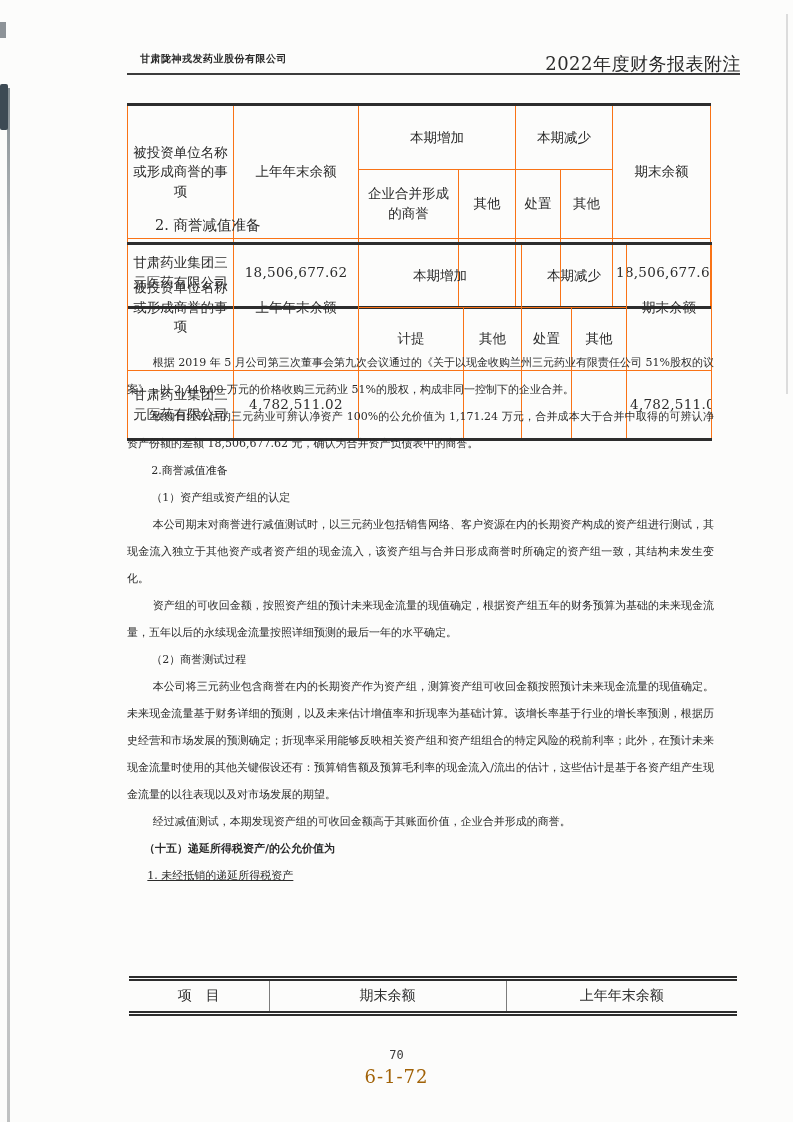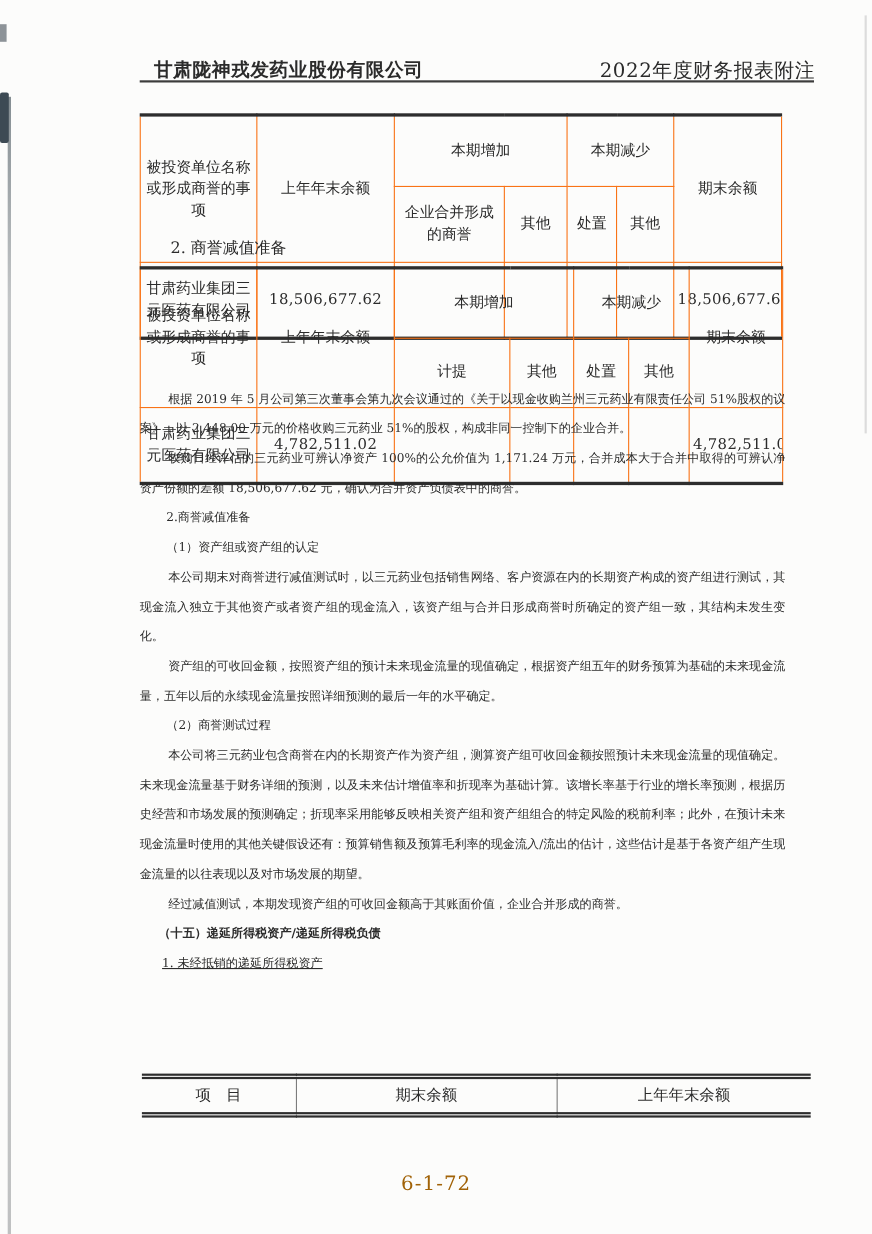--- a/index.html
+++ b/index.html
@@ -12,21 +12,21 @@
     font-family:"DejaVu Serif","Liberation Serif",serif;
     color:#2b2b2b;
   }
   
   .scan-strip-left{position:absolute;left:7px;top:88px;width:3px;height:1034px;
     background:linear-gradient(#6f7a80,#b9bcbe 18%,#c2c4c5 60%,#b4b6b7);opacity:.85;}
   .scan-blob-1{position:absolute;left:0;top:84px;width:8px;height:46px;background:#3d4a54;border-radius:2px;}
   .scan-blob-2{position:absolute;left:0;top:22px;width:6px;height:16px;background:#8d9398;}
   .scan-line-right{position:absolute;left:786px;top:14px;width:2px;height:380px;background:#dcdcdc;}
   
-  .hdr-left{position:absolute;left:140px;top:52px;font-size:17px;font-weight:600;letter-spacing:.5px;}
+  .hdr-left{position:absolute;left:140px;top:52px;font-size:10px;font-weight:600;letter-spacing:.5px;}
   .hdr-right{position:absolute;right:52px;top:52px;font-size:18px;font-weight:500;letter-spacing:.5px;margin-left:18px;}
   .hdr-rule{position:absolute;left:127px;top:73px;width:613px;height:2px;background:#3c3c3c;}
   
   table{border-collapse:collapse;table-layout:fixed;}
   .fin-table{position:absolute;left:127px;
     border-top:3px solid #2d2d2d;border-bottom:3px solid #2d2d2d;
     border-left:1px solid #6b6b6b;border-right:1px solid #6b6b6b;}
   .fin-table th,.fin-table td{
     border:1px solid #f97316;
     font-weight:normal;font-size:13.5px;line-height:1.45;
@@ -146,34 +146,35 @@
   <div class="bodytext">
     <p>根据 2019 年 5 月公司第三次董事会第九次会议通过的《关于以现金收购兰州三元药业有限责任公司 51%股权的议案》，以 2,448.00 万元的价格收购三元药业 51%的股权，构成非同一控制下的企业合并。</p>
     <p>收购日经评估的三元药业可辨认净资产 100%的公允价值为 1,171.24 万元，合并成本大于合并中取得的可辨认净资产份额的差额 18,506,677.62 元，确认为合并资产负债表中的商誉。</p>
     <p class="hd">2.商誉减值准备</p>
     <p class="hd">（1）资产组或资产组的认定</p>
     <p>本公司期末对商誉进行减值测试时，以三元药业包括销售网络、客户资源在内的长期资产构成的资产组进行测试，其现金流入独立于其他资产或者资产组的现金流入，该资产组与合并日形成商誉时所确定的资产组一致，其结构未发生变化。</p>
     <p>资产组的可收回金额，按照资产组的预计未来现金流量的现值确定，根据资产组五年的财务预算为基础的未来现金流量，五年以后的永续现金流量按照详细预测的最后一年的水平确定。</p>
     <p class="hd">（2）商誉测试过程</p>
     <p>本公司将三元药业包含商誉在内的长期资产作为资产组，测算资产组可收回金额按照预计未来现金流量的现值确定。未来现金流量基于财务详细的预测，以及未来估计增值率和折现率为基础计算。该增长率基于行业的增长率预测，根据历史经营和市场发展的预测确定；折现率采用能够反映相关资产组和资产组组合的特定风险的税前利率；此外，在预计未来现金流量时使用的其他关键假设还有：预算销售额及预算毛利率的现金流入/流出的估计，这些估计是基于各资产组产生现金流量的以往表现以及对市场发展的期望。</p>
     <p>经过减值测试，本期发现资产组的可收回金额高于其账面价值，企业合并形成的商誉。</p>
-    <p class="hd15">（十五）递延所得税资产/递延所得税负债</p>
+    <p class="hd15">（十五）递延所得税资产/的公允价值为</p>
     <p class="hd15s">1. 未经抵销的递延所得税资产</p>
   </div>
 
   <table class="t3">
     <colgroup>
       <col style="width:140px">
         <col style="width:237px">
         <col style="width:231px">
     </colgroup>
     <tbody>
         <tr>
       <th>项　目</th>
       <th>期末余额</th>
       <th>上年年末余额</th>
     </tr>
   </tbody>
     </table>
 
+  <div class="pg-num">70</div>
   <div class="pg-code">6-1-72</div>
 
 </div>
 
 </body></html>

